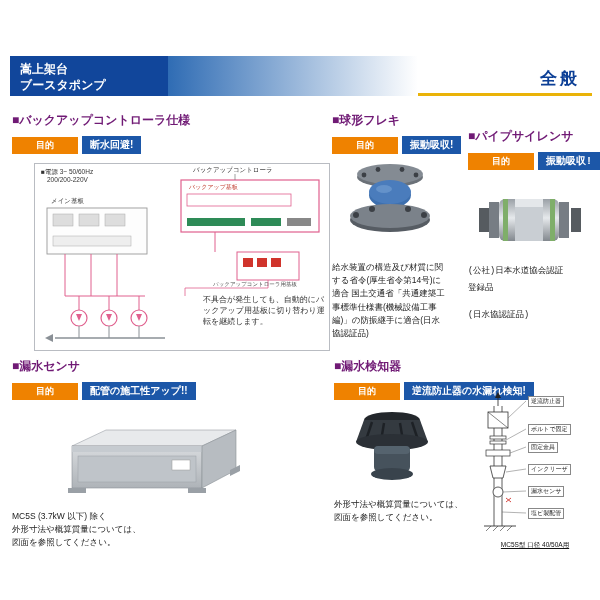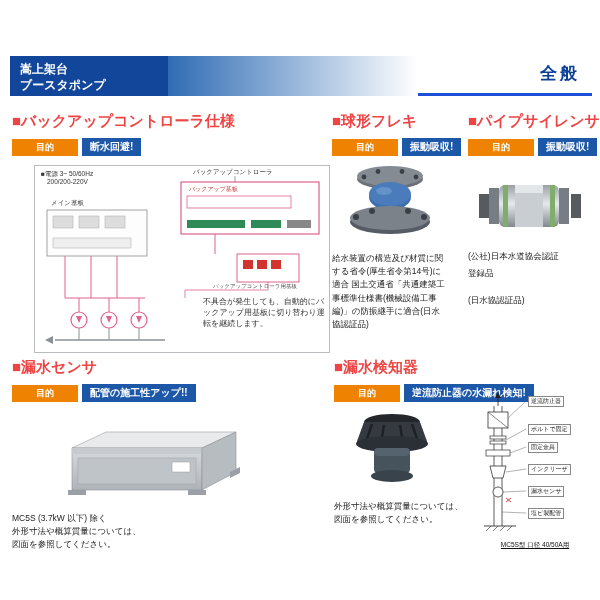--- a/index.html
+++ b/index.html
@@ -4,31 +4,31 @@
 <style>
   * { margin:0; padding:0; box-sizing:border-box; }
   html,body { width:600px; height:600px; }
   body { font-family:"Liberation Sans","DejaVu Sans",sans-serif; background:#ffffff; color:#1a1a1a; }
   .page { position:relative; width:600px; height:600px; background:#fff; overflow:hidden; }
 
   
   .band { position:absolute; left:10px; top:56px; width:582px; height:40px; display:flex; align-items:stretch; }
   .band-left { width:158px; background:#11469b; color:#fff; font-weight:bold; font-size:12px; line-height:1.35; padding:5px 10px; }
   .band-gradient { width:250px; background:linear-gradient(to right,#2f6cb4,#ffffff); }
-  .band-right { flex:1; display:flex; align-items:center; justify-content:flex-end; border-bottom:3px solid #1d4ed8; padding:0 12px 3px 0; }
+  .band-right { flex:1; display:flex; align-items:flex-end; justify-content:flex-end; border-bottom:3px solid #eab308; padding:0 12px 3px 0; }
   .category { color:#0c3f96; font-weight:bold; font-size:17px; letter-spacing:3px; }
 
   
   .section { position:absolute; }
-  .sec-title { font-size:15px; font-weight:bold; color:#ef4444; white-space:nowrap; }
+  .sec-title { font-size:12px; font-weight:bold; color:#701a75; white-space:nowrap; }
   .purpose-row { display:flex; align-items:center; gap:4px; margin-top:7px; white-space:nowrap; }
   .purpose-tag { background:#ef8200; color:#fff; font-size:9px; font-weight:bold; padding:2px 24px; flex:none; }
   .purpose-text { background:#1c57a8; color:#fff; font-size:10px; font-weight:bold; padding:2px 8px; flex:none; }
 
-  .desc { font-size:8.5px; line-height:1.55; color:#222; margin-top:8px; }
+  .desc { font-size:8.5px; line-height:1.55; color:#222; margin-top:19px; }
   .note { font-size:8.5px; line-height:1.55; color:#222; }
   .photo { margin-top:8px; }
 
   
   .diagram { position:relative; margin-top:9px; margin-left:22px; width:296px; height:188px; border:1px solid #b9bcc2; background:#fff; }
   .diagram svg { position:absolute; left:0; top:0; }
   .dt { position:absolute; color:#333; white-space:nowrap; }
 
   
   .drawing { position:relative; width:118px; height:160px; }
@@ -132,21 +132,21 @@
         <ellipse cx="50" cy="54" rx="40" ry="12" fill="#7b828a"></ellipse>
         <circle cx="16" cy="53" r="3" fill="#3c4046"></circle>
         <circle cx="32" cy="47" r="3" fill="#3c4046"></circle>
         <circle cx="68" cy="47" r="3" fill="#3c4046"></circle>
         <circle cx="84" cy="53" r="3" fill="#3c4046"></circle>
       </svg>
     </div>
     <p class="desc">給水装置の構造及び材質に関する省令(厚生省令第14号)に適合 国土交通省「共通建築工事標準仕様書(機械設備工事編)」の防振継手に適合(日水協認証品)</p>
   </section>
 
-  <section class="section" style="left:468px; top:112px; width:124px;">
+  <section class="section" style="left:468px; top:128px; width:124px;font-family:Liberation Mono, monospace;">
     <h2 class="sec-title">■パイプサイレンサ</h2>
     <div class="purpose-row">
       <span class="purpose-tag">目的</span>
       <span class="purpose-text">振動吸収!</span>
     </div>
     <div class="photo" style="text-align:center; margin-top:18px;">
       <svg width="110" height="62" viewBox="0 0 110 62">
         <defs>
           <linearGradient id="metalV" x1="0" y1="0" x2="0" y2="1">
             <stop offset="0" stop-color="#9aa0a6"></stop>

